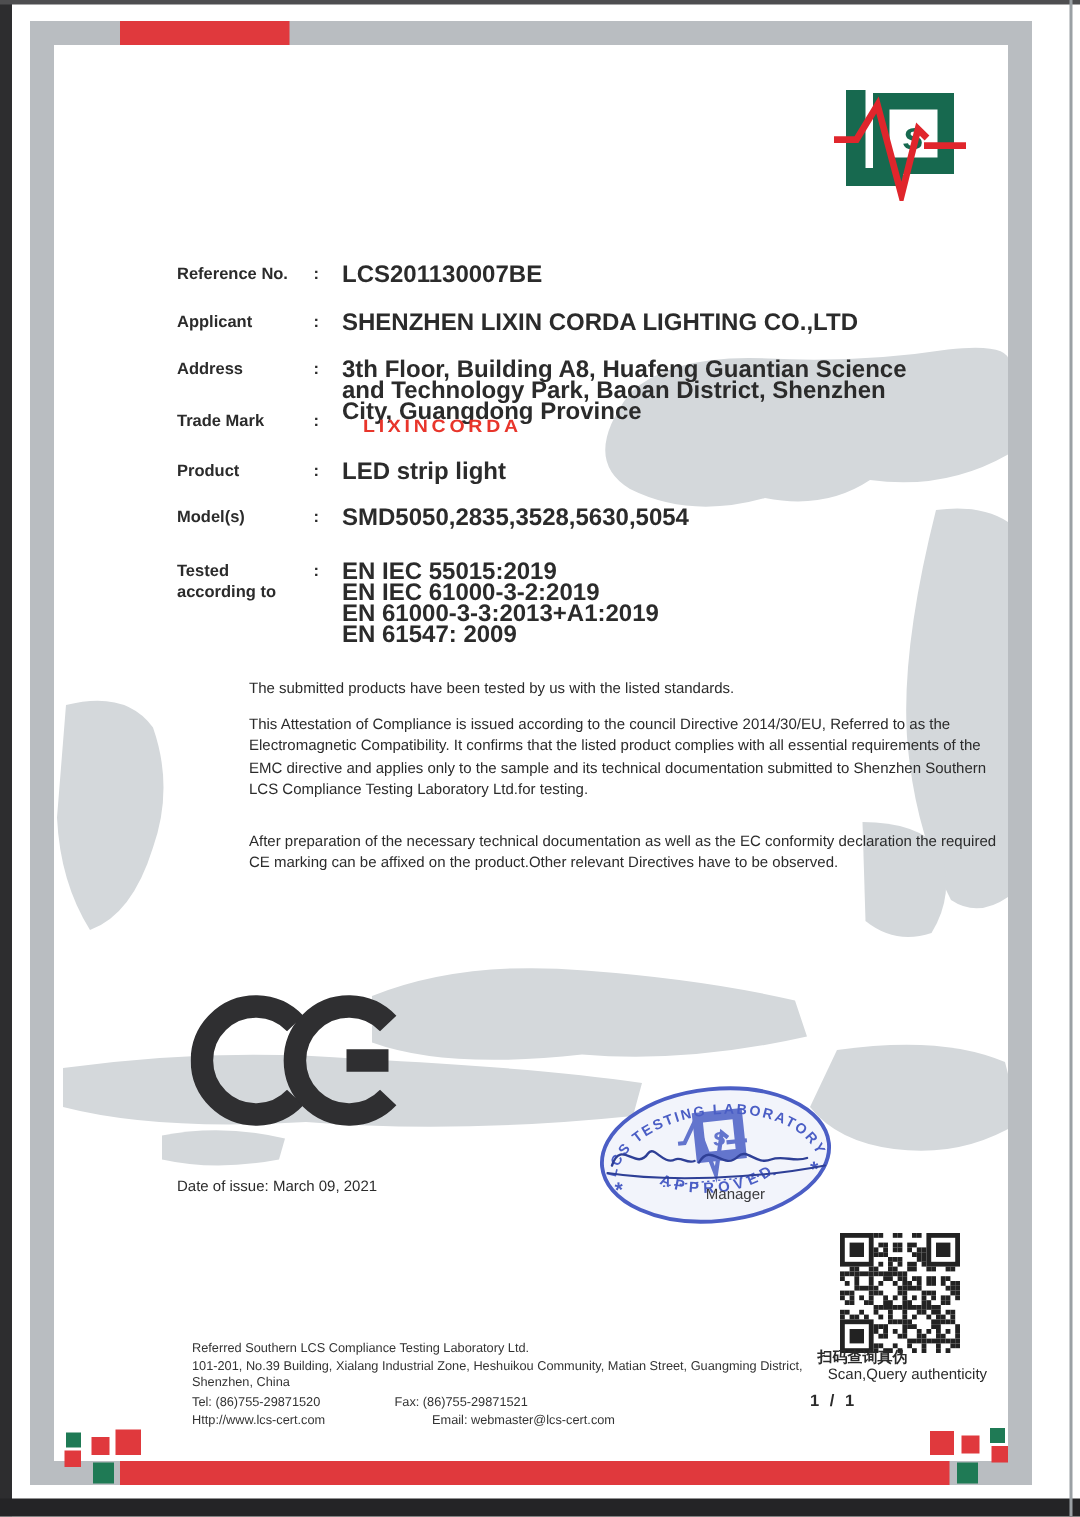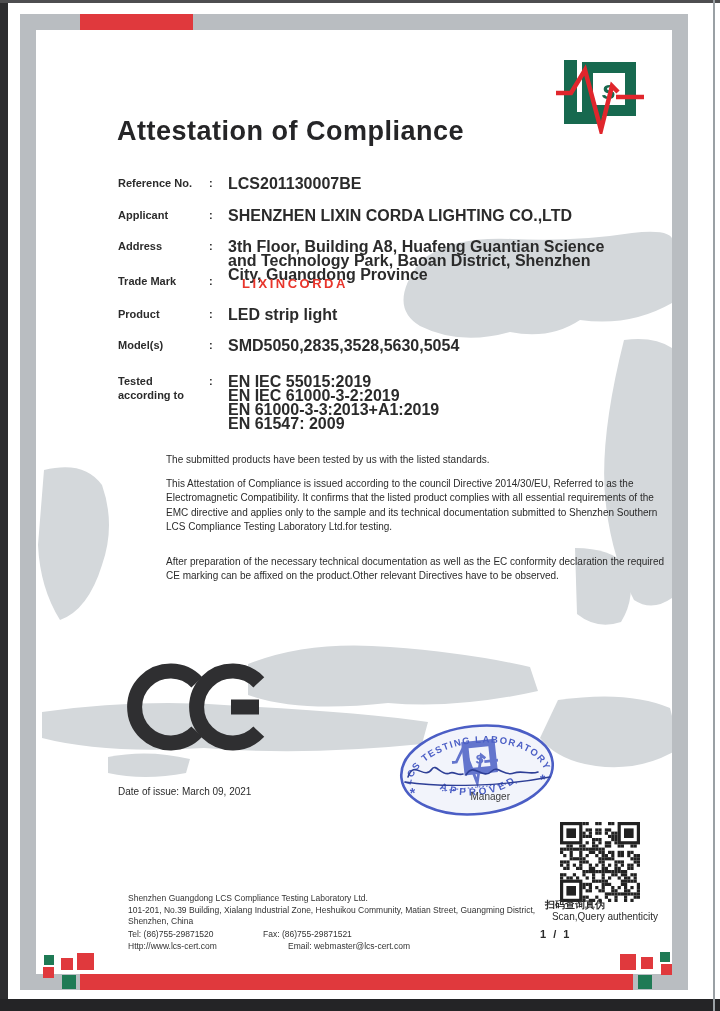--- a/index.html
+++ b/index.html
@@ -67,21 +67,20 @@
   <div class="sq" style="left:638px;top:975px;width:14px;height:14px;background:#1f7a55;"></div>
 
   <svg class="abs content" style="left:556px;top:56px;" width="88" height="78" viewBox="0 0 88 78">
     <path d="M8 4 h13 v52 h25 v12 H8 z" fill="#17694f"></path>
     <path d="M26 6 h54 v54 h-54 z M37 17 h32 v32 h-32 z" fill="#17694f" fill-rule="evenodd"></path>
     <text x="53" y="43" text-anchor="middle" font-size="26" font-weight="bold" font-style="italic" fill="#17694f">s</text>
     <path d="M0 37 h15 L29 14 L45 74 L56 30 L62 36" fill="none" stroke="#e0262c" stroke-width="4.5"></path>
     <path d="M60 41 h28" fill="none" stroke="#e0262c" stroke-width="4.5"></path>
   </svg>
 
-  <div class="abs title">Attestation of Compliance</div>
 
   <div class="abs lbl" style="top:177px;">Reference No.</div>
   <div class="abs colon" style="top:177px;">:</div>
   <div class="abs val" style="top:177px;">LCS201130007BE</div>
 
   <div class="abs lbl" style="top:209px;">Applicant</div>
   <div class="abs colon" style="top:209px;">:</div>
   <div class="abs val" style="top:209px;">SHENZHEN LIXIN CORDA LIGHTING CO.,LTD</div>
 
   <div class="abs lbl" style="top:240px;">Address</div>
@@ -397,21 +396,21 @@
       <rect x="10" y="24" width="1" height="1" fill="#222"></rect>
       <rect x="12" y="24" width="1" height="1" fill="#222"></rect>
       <rect x="15" y="24" width="1" height="1" fill="#222"></rect>
       <rect x="17" y="24" width="1" height="1" fill="#222"></rect>
       <rect x="20" y="24" width="1" height="1" fill="#222"></rect>
       <rect x="22" y="24" width="1" height="1" fill="#222"></rect>
     </svg>
   <div class="abs qr-cap-cn">扫码查询真伪</div>
   <div class="abs qr-cap-en">Scan,Query authenticity</div>
 
-  <div class="abs footer-line" style="left:128px;top:893px;">Shenzhen Guangdong LCS Compliance Testing Laboratory Ltd.</div>
+  <div class="abs footer-line" style="left:128px;top:893px;">Referred Southern LCS Compliance Testing Laboratory Ltd.</div>
   <div class="abs footer-line" style="left:128px;top:905px;width:428px;">101-201, No.39 Building, Xialang Industrial Zone, Heshuikou Community, Matian Street, Guangming District, Shenzhen, China</div>
   <div class="abs footer-line" style="left:128px;top:929px;">Tel: (86)755-29871520</div>
   <div class="abs footer-line" style="left:263px;top:929px;">Fax: (86)755-29871521</div>
   <div class="abs footer-line" style="left:128px;top:941px;">Http://www.lcs-cert.com</div>
   <div class="abs footer-line" style="left:253px;top:941px;padding-left:35px;">Email: webmaster@lcs-cert.com</div>
   <div class="abs pagenum">1 / 1</div>
 
   <div class="abs edge-left"></div>
   <div class="abs edge-top"></div>
   <div class="abs edge-bottom"></div>

